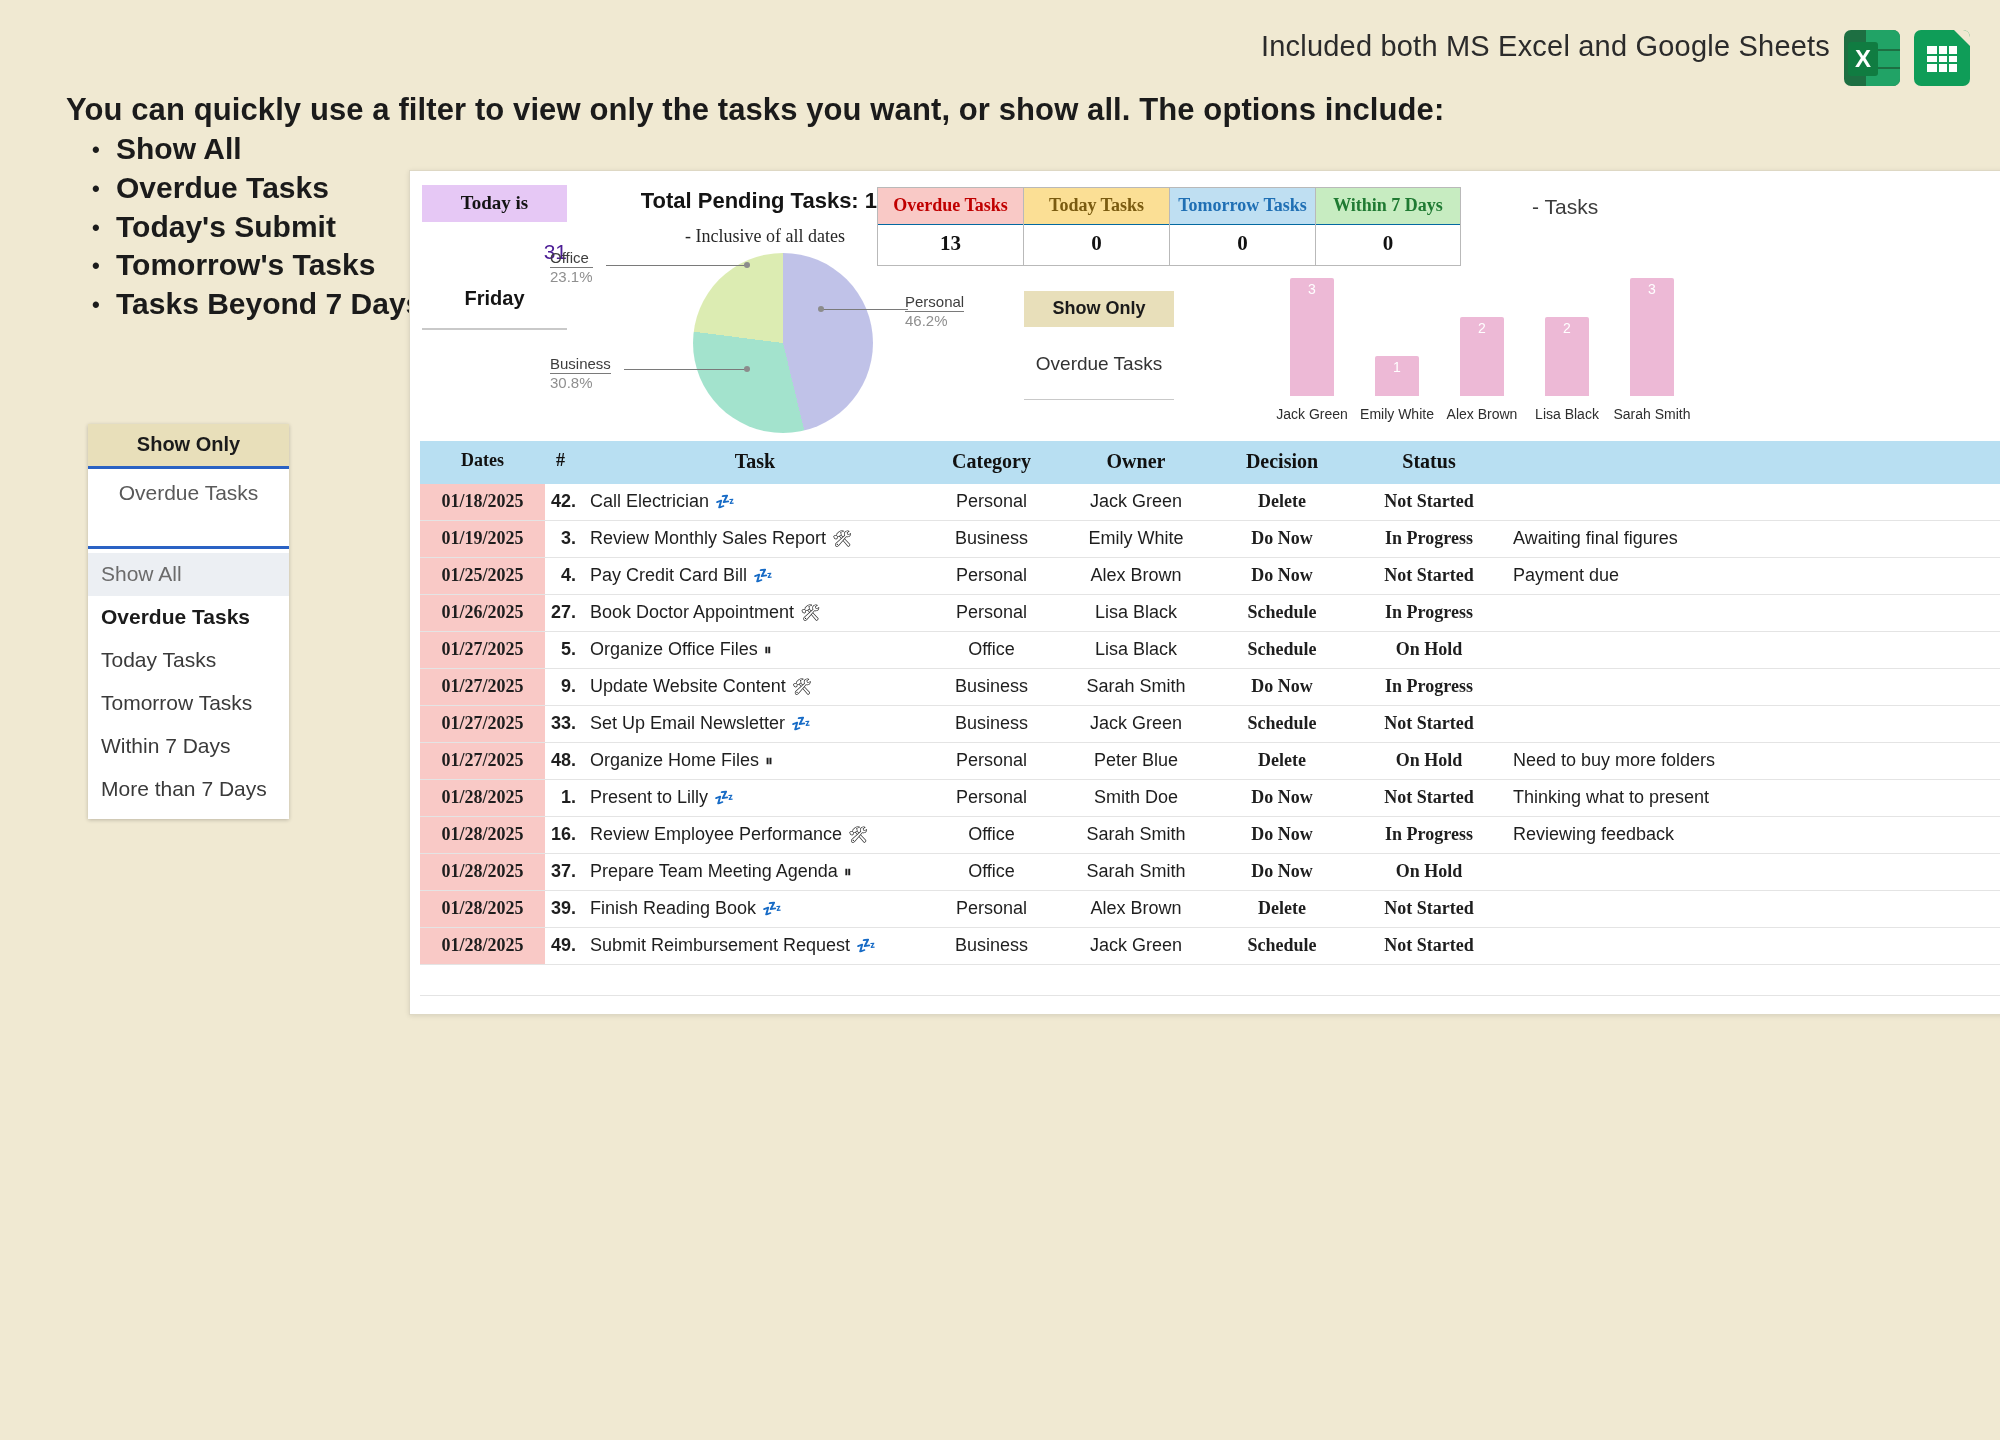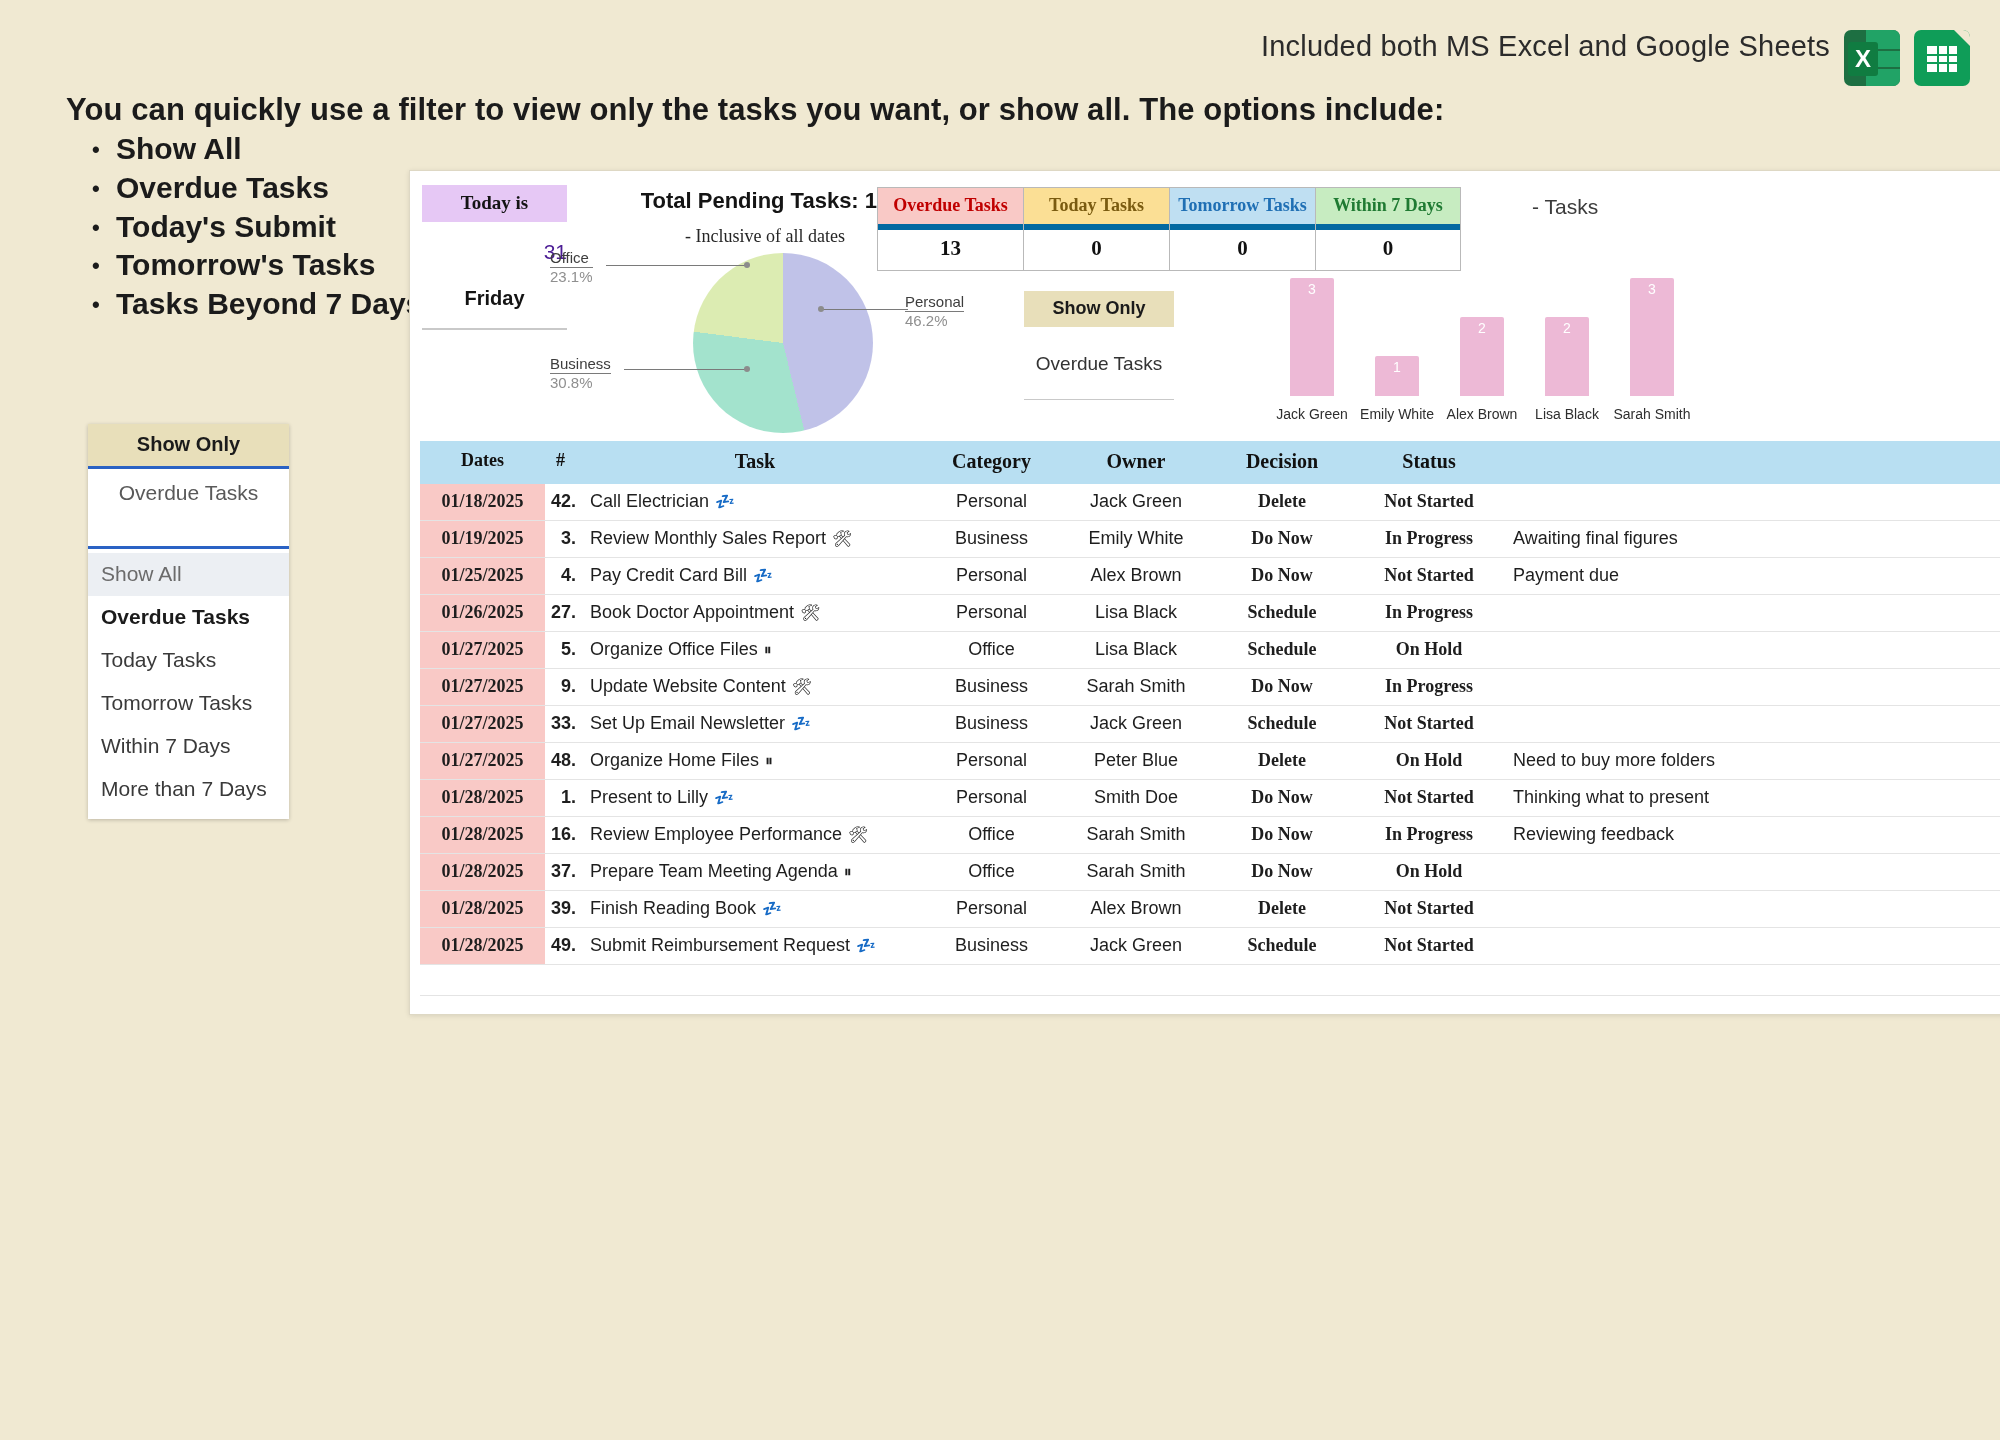--- a/index.html
+++ b/index.html
@@ -65,21 +65,21 @@
   .today-rule{ margin-top: 18px; height: 2px; background: #c9c9c9; }
 
   .pending { position: absolute; left: 190px; top: 17px; width: 330px; text-align: center; }
   .pending-title { font-size: 22px; font-weight: bold; color: #141414; }
   .pending-sub   { font-family: "Liberation Serif", serif; font-size: 18px; color: #262626; margin-top: 12px; }
 
   .stats { position: absolute; left: 467px; top: 16px; display: flex; }
   .stat { width: 146px; border: 1px solid #b9b9b9; border-right: none; }
   .stat:last-child { border-right: 1px solid #b9b9b9; }
   .stat-h { font-family: "Liberation Serif", serif; font-weight: bold; font-size: 18px; text-align: center; padding: 7px 0 8px; }
-  .stat-v { font-family: "Liberation Serif", serif; font-weight: bold; font-size: 21px; text-align: center; padding: 6px 0 9px; background: #fff; color: #111; border-top: 6px solid #0369a1; }
+  .stat-v { font-family: "Liberation Serif", serif; font-weight: bold; font-size: 21px; text-align: center; padding: 6px 0 9px; background: #fff; color: #111; border-top: 1px solid #0369a1; }
   .s-overdue  { background: #f9c9c6; color: #c00000; }
   .s-today    { background: #fbdf95; color: #7a5b10; }
   .s-tomorrow { background: #bfdff2; color: #1f6fb4; }
   .s-within   { background: #c7ecc1; color: #1f7a32; }
 
   .tasks-note { position: absolute; left: 1122px; top: 24px; font-size: 21px; color: #3c3c3c; }
 
   
   .pie-wrap { position: absolute; left: 140px; top: 80px; width: 420px; height: 185px; }
   .pie { position: absolute; left: 143px; top: 2px; width: 180px; height: 180px; border-radius: 50%;

